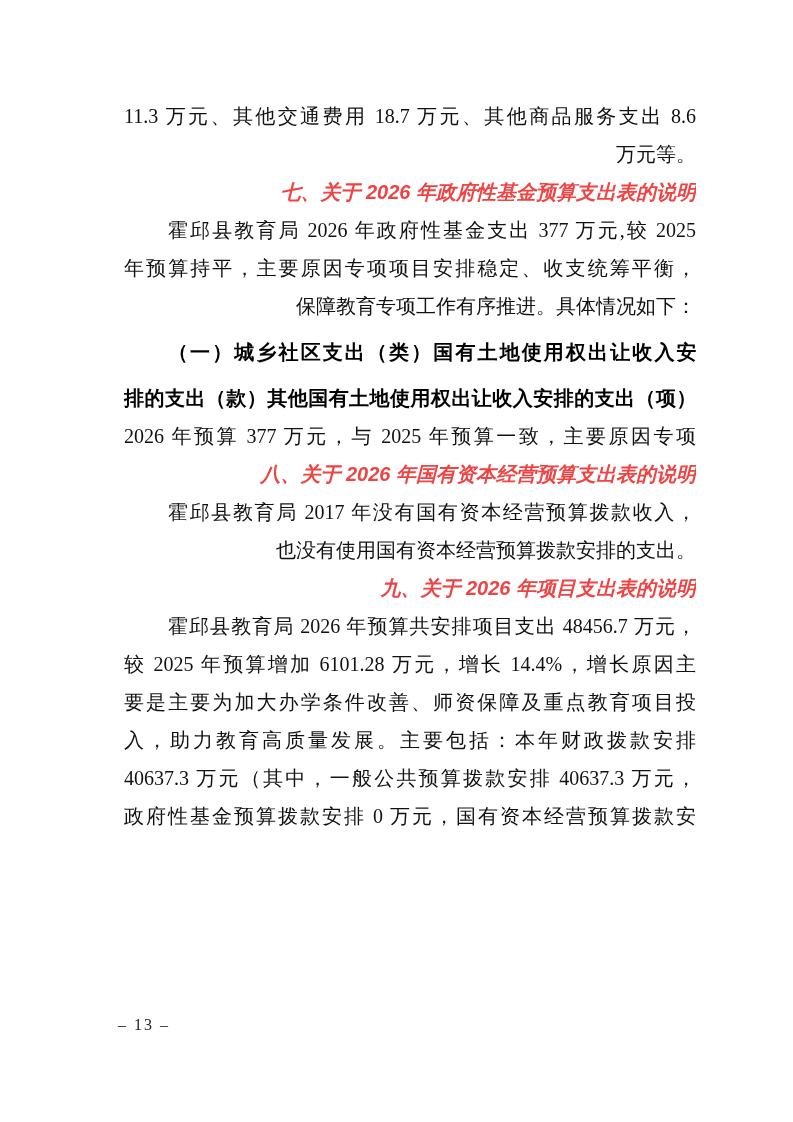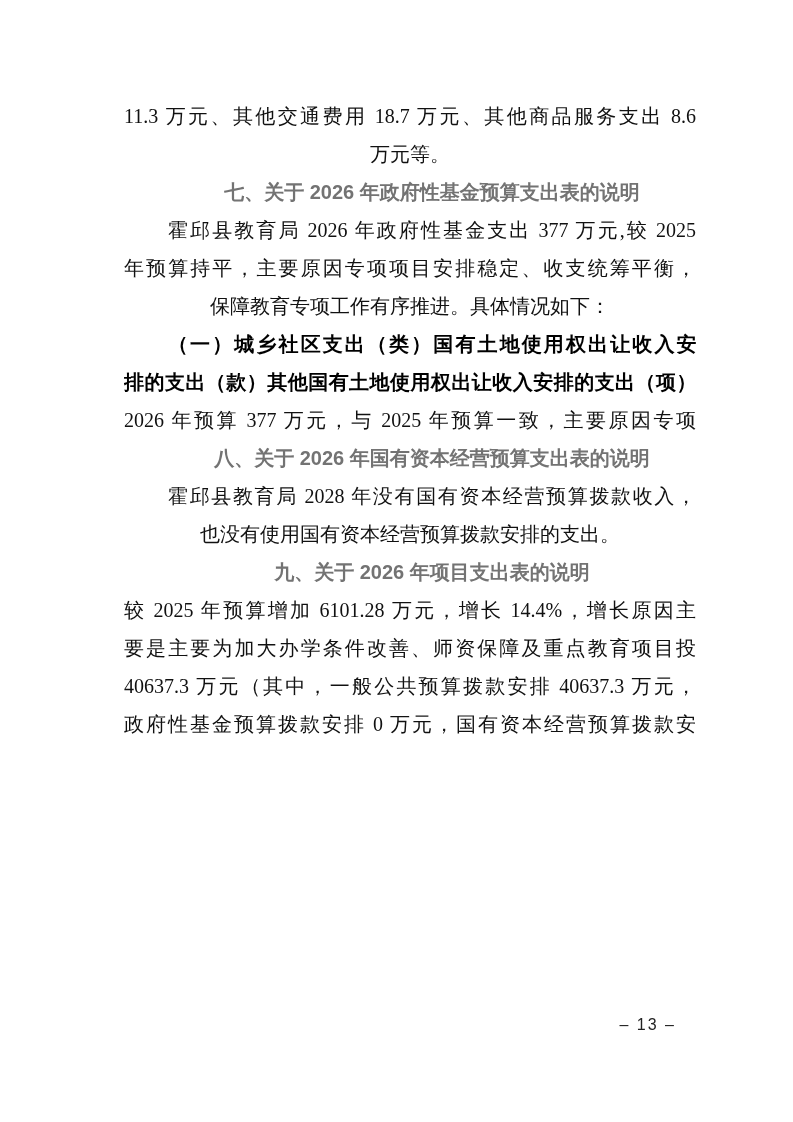--- a/index.html
+++ b/index.html
@@ -23,77 +23,80 @@
     top: 97px;
     width: 572px;
     font-size: 20px;
     line-height: 38px;
     font-family: "Liberation Serif", serif;
     color: #111111;
   }
   .ln {
     height: 38px;
     overflow: hidden;
-    text-align: center;
+    text-align: right;
     white-space: normal;
   }
   
   .j {
     text-align: justify;
     text-align-last: justify;
   }
   
   .ind {
     text-indent: 44px;
   }
   
   .hd {
     font-family: "Liberation Sans", sans-serif;
     font-weight: bold;
-    color: #737373;
+    color: #ef4444;
+    font-style: italic;
   }
   
   .bd {
     font-family: "Liberation Sans", sans-serif;
     font-weight: bold;
     color: #000000;
     letter-spacing: -0.5px;
+    margin-top: 8px;
   }
   .footer {
     position: absolute;
     left: 118px;
     top: 1016px;
     width: 572px;
-    text-align: right;
     padding-right: 14px;
     box-sizing: border-box;
     font-size: 16px;
     letter-spacing: 2px;
     color: #222222;
-    font-family: Liberation Sans, sans-serif;
+    font-family: Liberation Serif, serif;
   }
 </style>
 </head>
 <body>
 
 <div class="page">
   <div class="doc">
     <div class="ln j">11.3 万元、其他交通费用 18.7 万元、其他商品服务支出 8.6</div>
     <div class="ln">万元等。</div>
     <div class="ln ind hd">七、关于 2026 年政府性基金预算支出表的说明</div>
     <div class="ln ind j">霍邱县教育局 2026 年政府性基金支出 377 万元,较 2025</div>
     <div class="ln j">年预算持平，主要原因专项项目安排稳定、收支统筹平衡，</div>
     <div class="ln">保障教育专项工作有序推进。具体情况如下：</div>
     <div class="ln ind bd j">（一）城乡社区支出（类）国有土地使用权出让收入安</div>
     <div class="ln bd j">排的支出（款）其他国有土地使用权出让收入安排的支出（项）</div>
     <div class="ln j">2026 年预算 377 万元，与 2025 年预算一致，主要原因专项</div>
     <div class="ln ind hd">八、关于 2026 年国有资本经营预算支出表的说明</div>
-    <div class="ln ind j">霍邱县教育局 2028 年没有国有资本经营预算拨款收入，</div>
+    <div class="ln ind j">霍邱县教育局 2017 年没有国有资本经营预算拨款收入，</div>
     <div class="ln">也没有使用国有资本经营预算拨款安排的支出。</div>
     <div class="ln ind hd">九、关于 2026 年项目支出表的说明</div>
+    <div class="ln ind j">霍邱县教育局 2026 年预算共安排项目支出 48456.7 万元，</div>
     <div class="ln j">较 2025 年预算增加 6101.28 万元，增长 14.4%，增长原因主</div>
     <div class="ln j">要是主要为加大办学条件改善、师资保障及重点教育项目投</div>
+    <div class="ln j">入，助力教育高质量发展。主要包括：本年财政拨款安排</div>
     <div class="ln j">40637.3 万元（其中，一般公共预算拨款安排 40637.3 万元，</div>
     <div class="ln j">政府性基金预算拨款安排 0 万元，国有资本经营预算拨款安</div>
   </div>
 
   <div class="footer">– 13 –</div>
 </div>
 
 </body></html>

